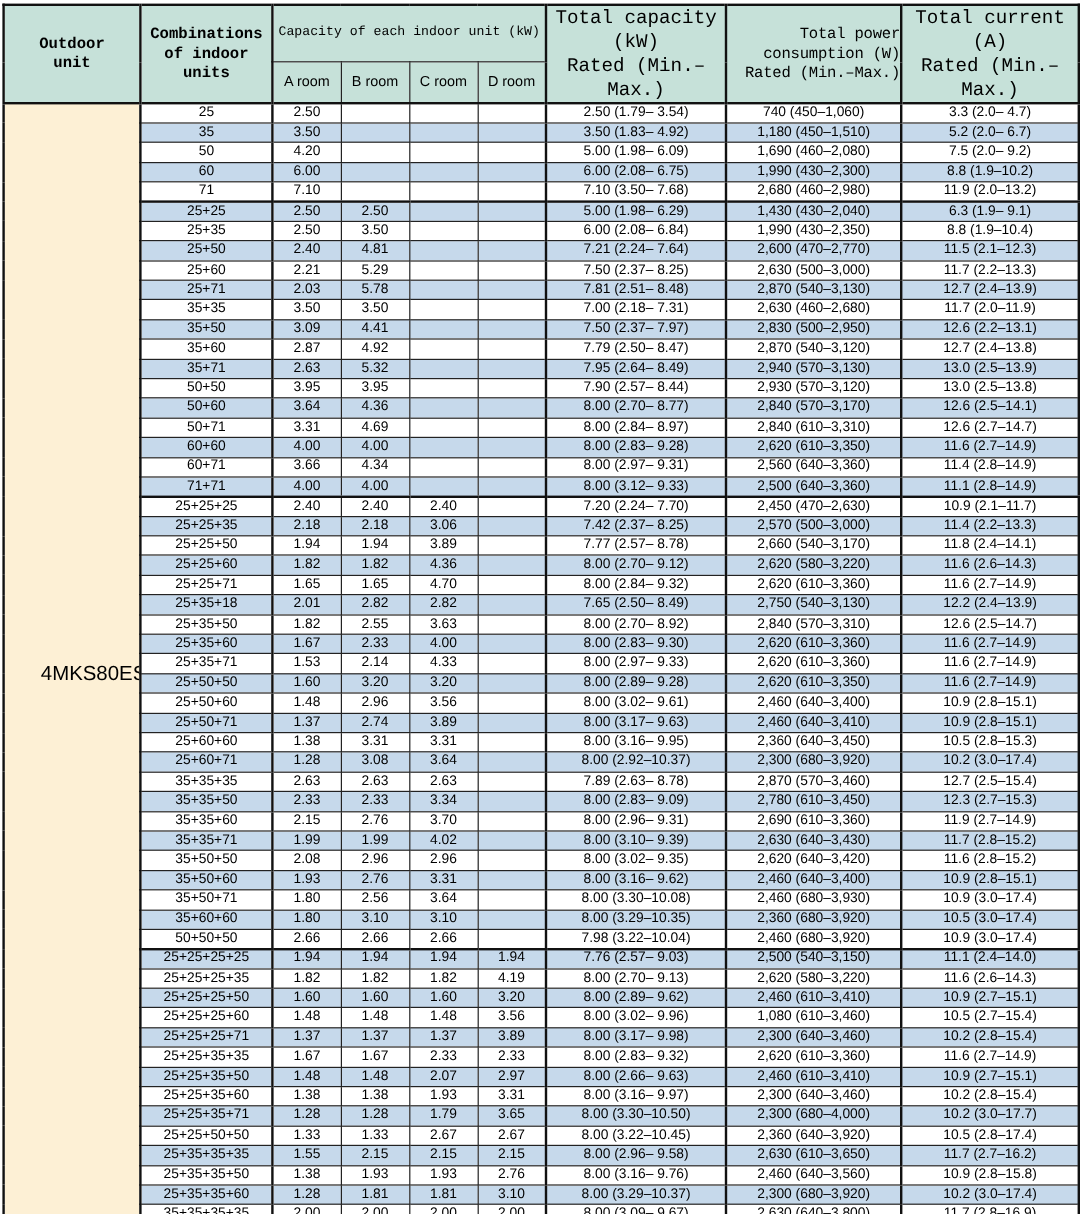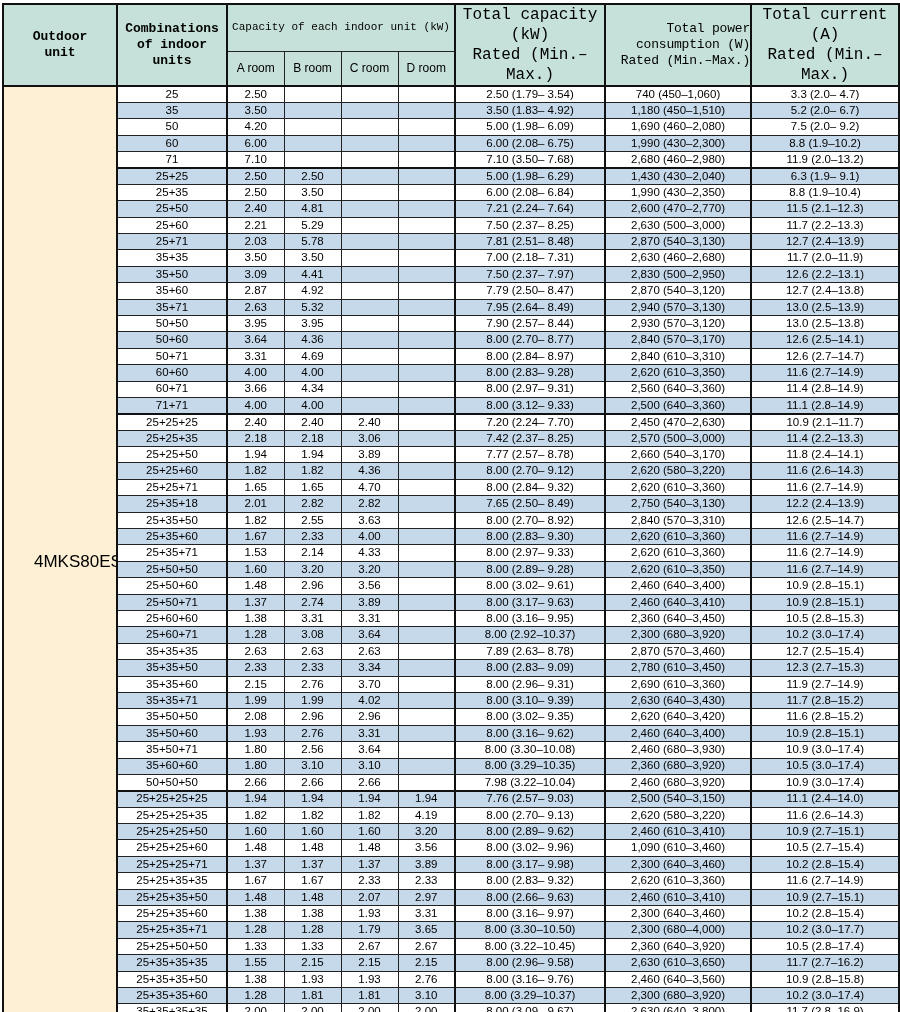--- a/index.html
+++ b/index.html
@@ -555,21 +555,21 @@
           <td class="v-thick-r">2,460 (610–3,410)</td>
           <td>10.9 (2.7–15.1)</td>
         </tr>
         <tr>
           <td class="v-thick-r">25+25+25+60</td>
           <td>1.48</td>
           <td>1.48</td>
           <td>1.48</td>
           <td class="v-thick-r">3.56</td>
           <td class="v-thick-r">8.00 (3.02– 9.96)</td>
-          <td class="v-thick-r">1,090 (610–3,460)</td>
+          <td class="v-thick-r">1,080 (610–3,460)</td>
           <td>10.5 (2.7–15.4)</td>
         </tr>
         <tr class="stripe">
           <td class="v-thick-r">25+25+25+71</td>
           <td>1.37</td>
           <td>1.37</td>
           <td>1.37</td>
           <td class="v-thick-r">3.89</td>
           <td class="v-thick-r">8.00 (3.17– 9.98)</td>
           <td class="v-thick-r">2,300 (640–3,460)</td>

